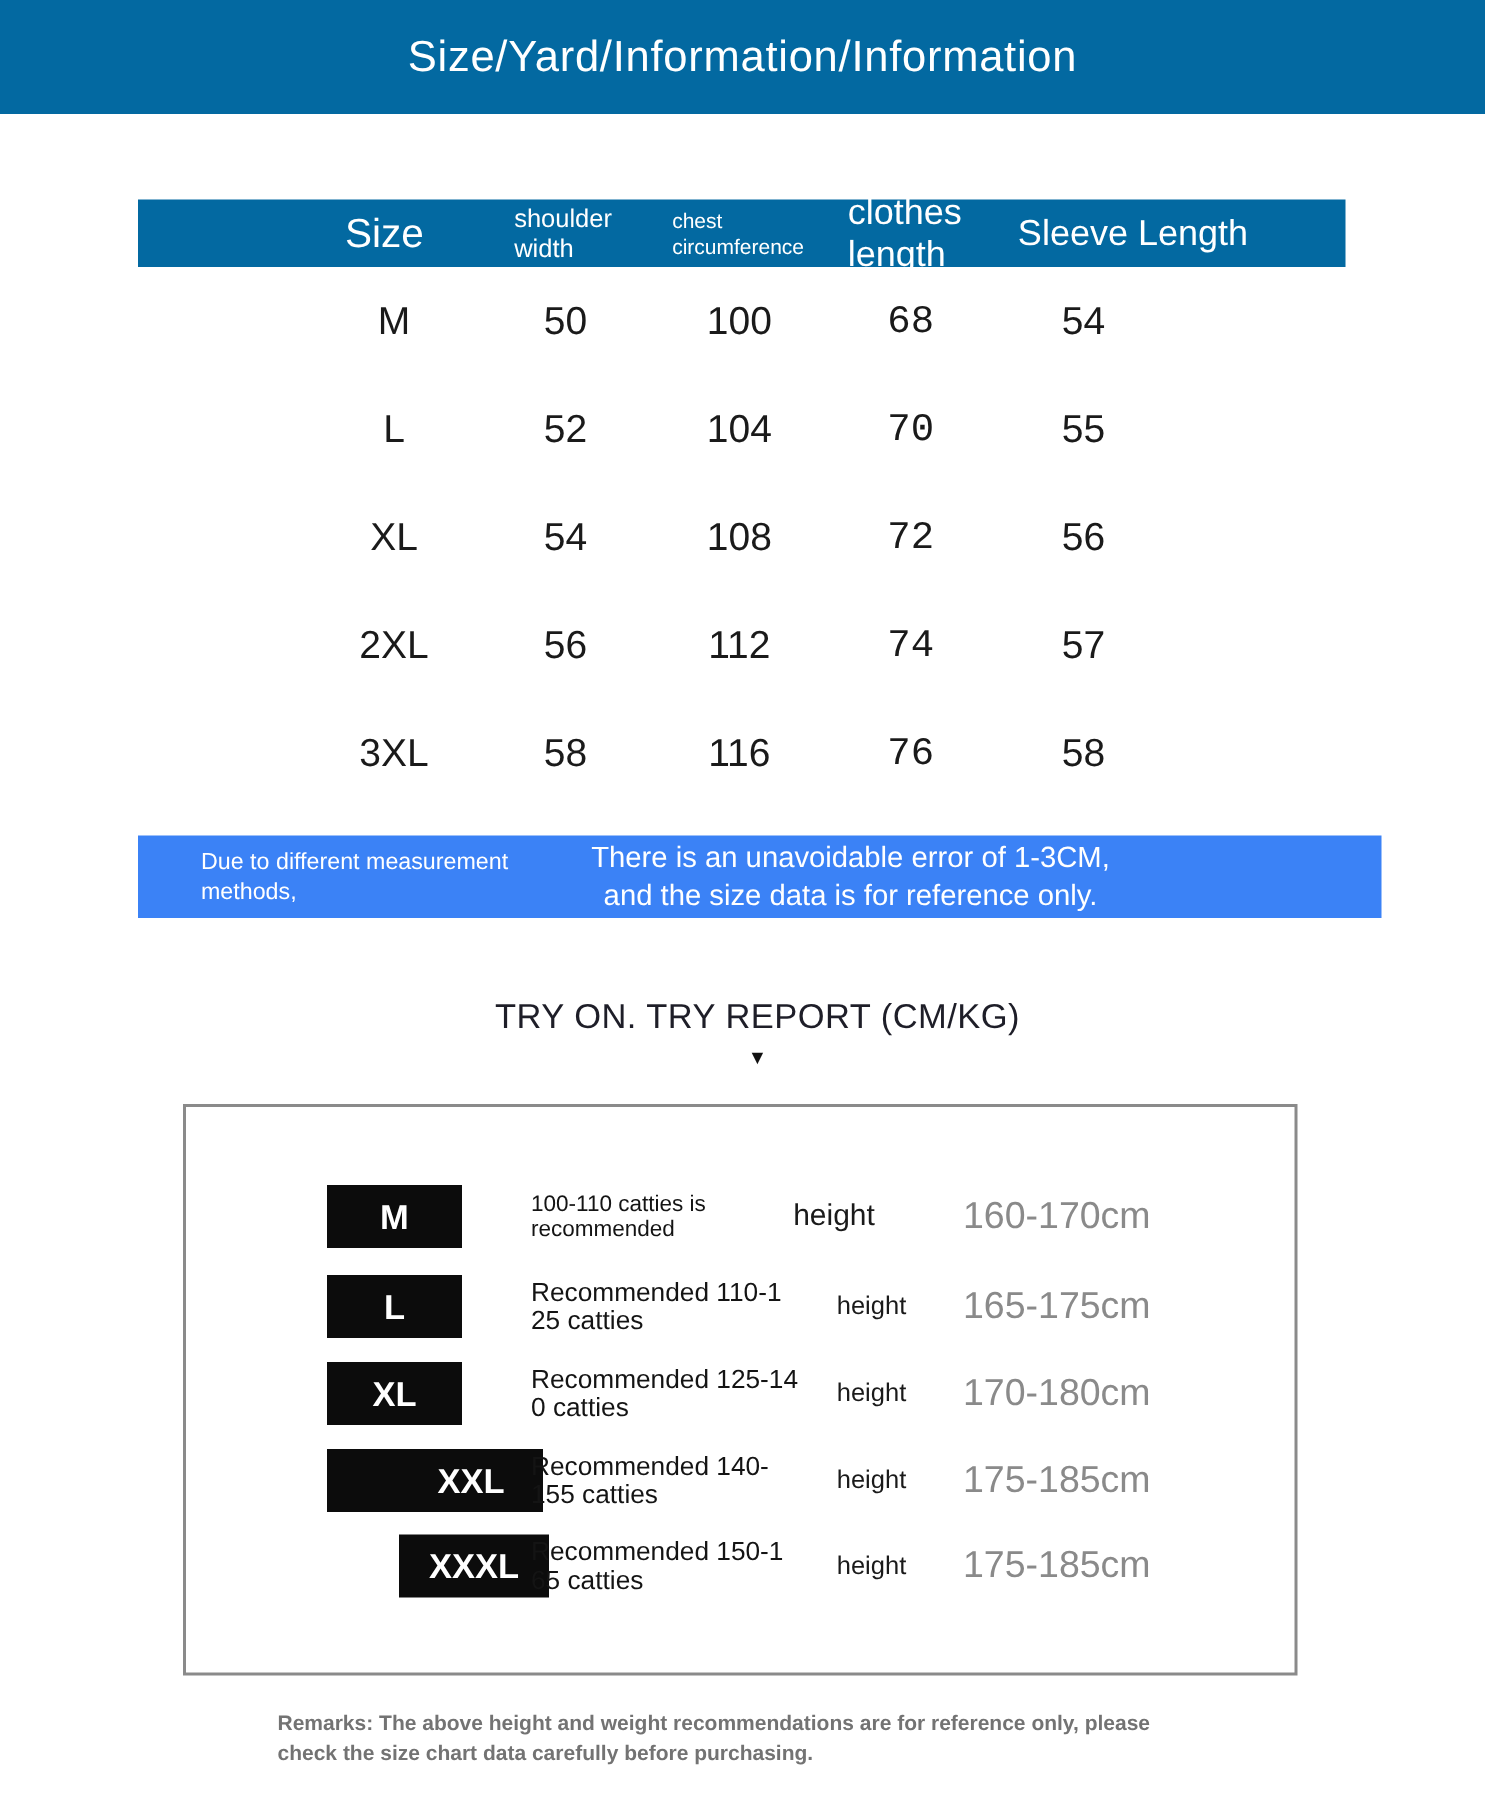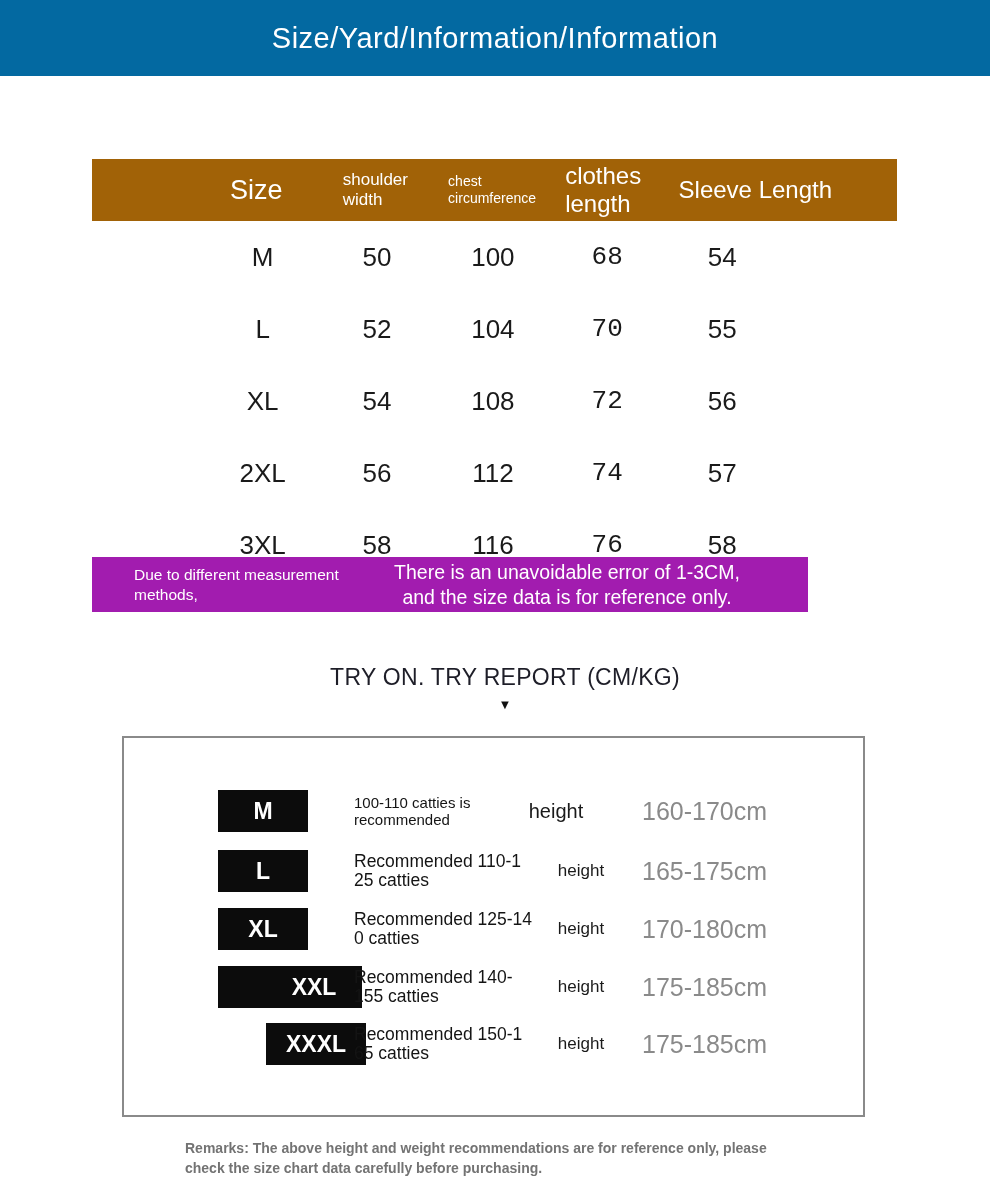--- a/index.html
+++ b/index.html
@@ -9,34 +9,34 @@
   }
   
   .banner{
     position:absolute;left:0;top:0;width:990px;height:76px;background:#0369a1;
     display:flex;align-items:center;justify-content:center;
   }
   .banner-title{color:#ffffff;font-size:29px;font-weight:500;letter-spacing:.5px;}
 
   
   .tbl{position:absolute;left:92px;top:133px;width:805px;}
-  .tbl-header{position:relative;height:62px;background:#a16207;margin-top:26px;}
+  .tbl-header{position:relative;height:45px;background:#0369a1;}
   .hcell{position:absolute;top:50%;transform:translate(-50%,-50%);color:#fff;text-align:left;white-space:nowrap;}
   .h1{left:20.4%;font-size:27px;text-align:center;}
   .h2{left:35.2%;font-size:17px;line-height:20px;}
   .h3{left:49.7%;font-size:14px;line-height:17px;}
   .h4{left:63.5%;font-size:24px;line-height:28px;}
   .h5{left:82.4%;font-size:24px;}
   .tbl-body{position:relative;}
   .trow{position:relative;height:72px;}
   .dcell{position:absolute;top:50%;transform:translate(-50%,-50%);font-size:26px;color:#1a1a1a;white-space:nowrap;}
   .c1{left:21.2%;}.c2{left:35.4%;}.c3{left:49.8%;}.c4{left:64.0%;font-family:Liberation Mono, monospace;}.c5{left:78.3%;}
 
   
-  .note-bar{position:absolute;left:92px;top:557px;width:716px;height:55px;background:#a21caf;}
+  .note-bar{position:absolute;left:92px;top:557px;width:829px;height:55px;background:#3b82f6;}
   .note-left{position:absolute;left:42px;top:50%;transform:translateY(-50%);width:215px;
     color:#fff;font-size:15.5px;line-height:20px;}
   .note-right{position:absolute;left:240px;top:50%;transform:translateY(-50%);width:470px;
     color:#fff;font-size:19.5px;line-height:25px;text-align:center;}
 
   
   .tryon-heading{position:absolute;left:10px;top:664px;width:990px;text-align:center;
     font-size:23px;color:#1e1e28;font-weight:500;letter-spacing:.3px;}
   .arrow{position:absolute;left:0;top:697px;width:1010px;text-align:center;font-size:13px;color:#111;}
 

